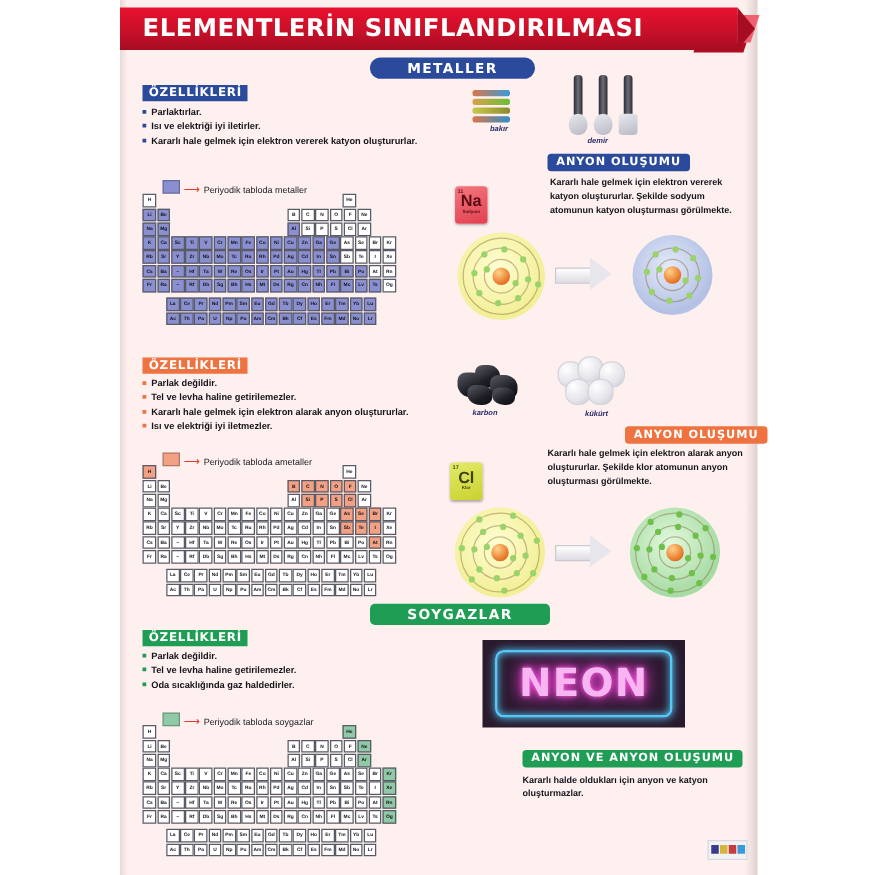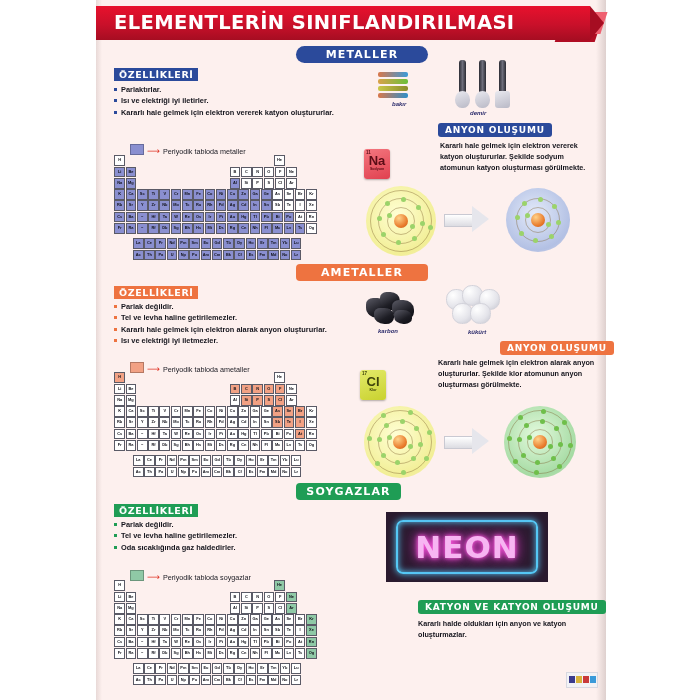--- a/index.html
+++ b/index.html
@@ -16,21 +16,21 @@
   .title-txt{position:absolute;left:114px;top:11px;width:460px;color:#fff;font-size:19.5px;font-weight:bold;
     letter-spacing:0.4px;font-family:"DejaVu Sans",sans-serif;white-space:nowrap;}
   .title-ribbon{position:absolute;left:556px;top:12px;width:48px;height:22px;background:#ef6070;transform:skewX(-18deg);}
   .title-ribbon2{position:absolute;left:556px;top:34px;width:40px;height:8px;background:#b00d23;transform:skewX(-18deg);}
 
   
   .pill{position:absolute;height:17px;line-height:17px;text-align:center;color:#fff;font-size:11px;
     font-weight:bold;letter-spacing:1.1px;font-family:"DejaVu Sans",sans-serif;border-radius:9px;}
   .pill-metaller{left:296px;top:46px;width:132px;background:#2b4a9b;}
   .pill-ametaller{left:296px;top:264px;width:132px;background:#ee7340;border-radius:4px 4px 4px 4px;}
-  .pill-soygazlar{left:296px;top:483px;width:105px;background:#1f9d55;border-radius:4px;}
+  .pill-soygazlar{left:296px;top:483px;width:144px;background:#1f9d55;border-radius:4px;}
 
   
   .ozel{position:absolute;height:13px;line-height:13px;padding:0 5px;color:#fff;font-size:9.5px;font-weight:bold;
     letter-spacing:0.6px;font-family:"DejaVu Sans",sans-serif;}
   .ozel-m{left:114px;top:68px;background:#2b4a9b;}
   .ozel-a{left:114px;top:286px;background:#ee7340;}
   .ozel-s{left:114px;top:504px;background:#1f9d55;}
 
   .bullets{position:absolute;left:114px;width:280px;font-size:7.4px;color:#15151d;line-height:11.4px;font-weight:bold;}
   .bullets li{list-style:none;margin:0;padding:0 0 0 7px;position:relative;white-space:nowrap;}
@@ -367,21 +367,20 @@
       <div class="el" style="background: rgb(155, 211, 106); left: 29.7113px; top: 52.8749px;"></div>
       <div class="el" style="background: rgb(155, 211, 106); left: 15.6208px; top: 45.1424px;"></div>
       <div class="el" style="background: rgb(155, 211, 106); left: 11.1251px; top: 29.7113px;"></div>
       <div class="el" style="background: rgb(155, 211, 106); left: 18.8576px; top: 15.6208px;"></div>
       <div class="el" style="background: rgb(155, 211, 106); left: 34.2887px; top: 11.1251px;"></div>
       <div class="el" style="background: rgb(155, 211, 106); left: 48.3792px; top: 18.8576px;"></div>
       <div class="el" style="background: rgb(155, 211, 106); left: 52.8749px; top: 34.2887px;"></div>
       <div class="el" style="background: rgb(155, 211, 106); left: 45.1424px; top: 48.3792px;"></div>
     </div>
 
-  <div class="pill pill-ametaller">AMETALLER</div>
   <div class="ozel ozel-a">ÖZELLİKLERİ</div>
   <div class="bullets b-a">
     <ul>
       <li>Parlak değildir.</li>
       <li>Tel ve levha haline getirilemezler.</li>
       <li>Kararlı hale gelmek için elektron alarak anyon oluştururlar.</li>
       <li>Isı ve elektriği iyi iletmezler.</li>
     </ul>
   </div>
   <div class="legend lg-a">
@@ -838,21 +837,21 @@
         <div class="cell">No</div>
         <div class="cell">Lr</div>
       </div>
     </div>
 
   <div class="neon">
     <div class="frm"></div>
     <div class="txt">NEON</div>
   </div>
 
-  <div class="ctitle" style="left:418px;top:600px;background:#1f9d55">KATYON VE KATYON OLUŞUMU</div>
+  <div class="ctitle" style="left:418px;top:600px;background:#1f9d55">ANYON VE ANYON OLUŞUMU</div>
   <div class="cbody" style="left:418px;top:618px;width:170px">Kararlı halde oldukları için anyon ve katyon oluşturmazlar.</div>
 
   <div class="logo">
     <i style="left:2px;background:#3b3b8c"></i>
       <i style="left:9px;background:#d8b23a"></i>
     <i style="left:16px;background:#c93a3a"></i>
       <i style="left:23px;background:#3a9ad9"></i>
   </div>
 </div>
 

